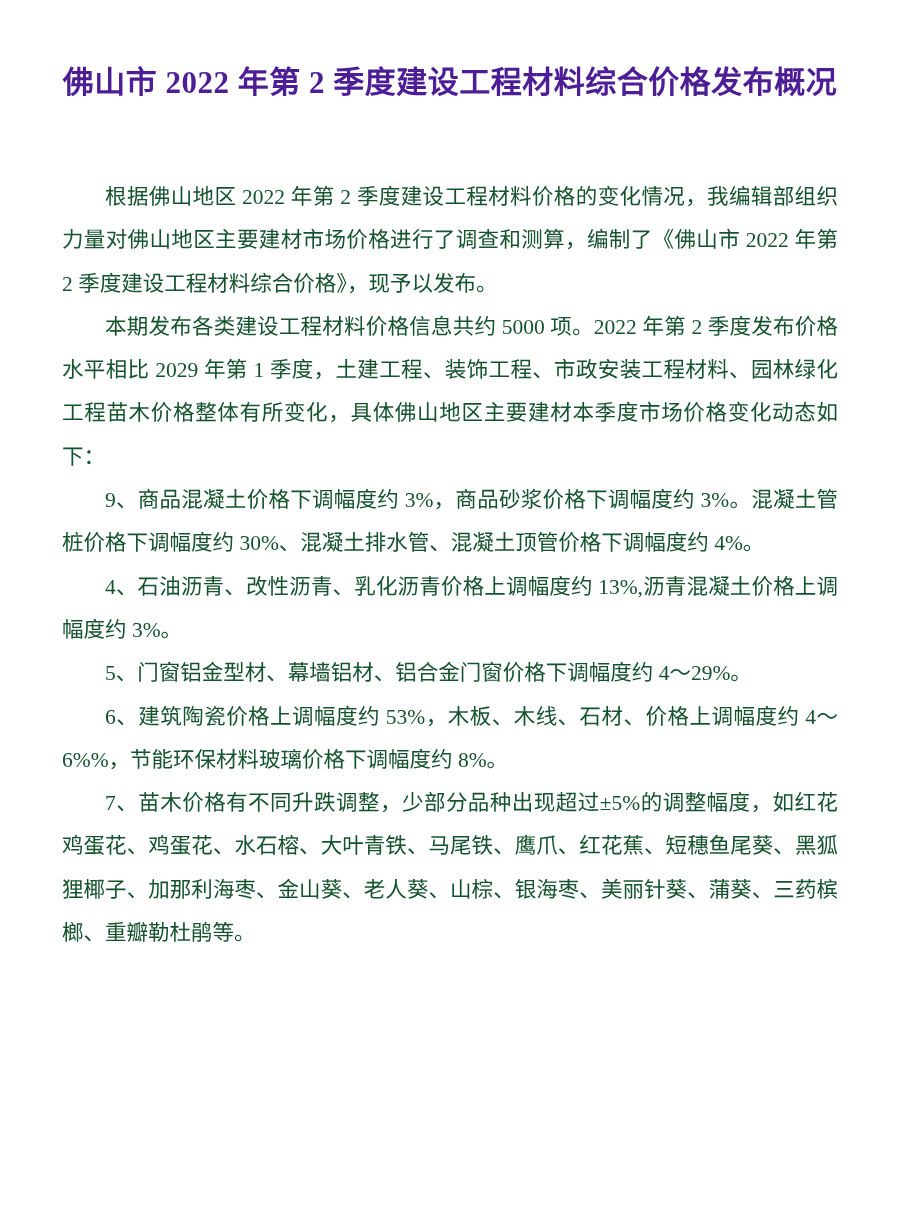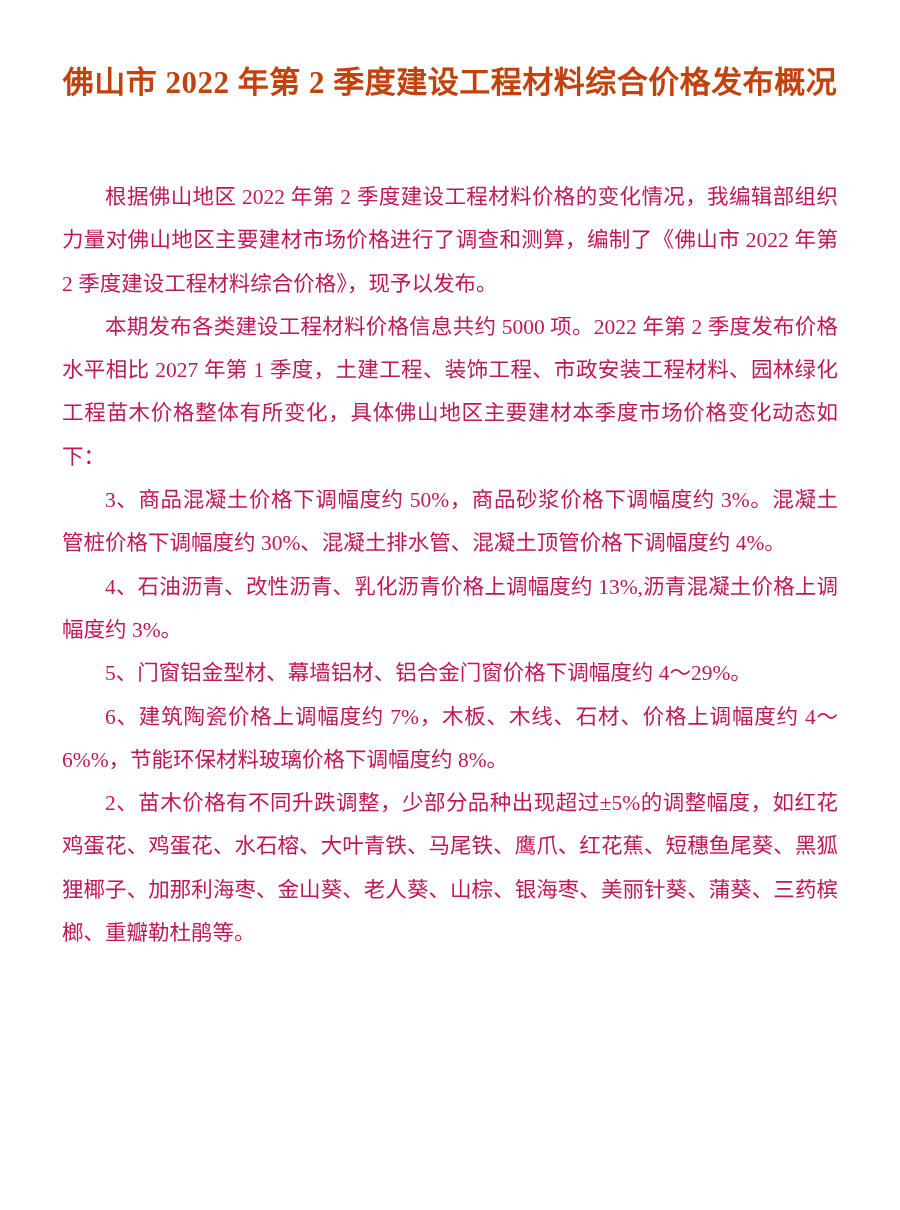--- a/index.html
+++ b/index.html
@@ -22,49 +22,49 @@
     padding: 62px 62px 0 62px;
     background: #ffffff;
     position: relative;
   }
   .doc-title {
     margin: 0;
     text-align: center;
     font-size: 31px;
     line-height: 42px;
     font-weight: 700;
-    color: #c2410c;
+    color: #4c1d95;
     letter-spacing: 0.5px;
     font-family: "Liberation Serif", "DejaVu Serif", serif;
   }
   .content {
     margin-top: 72px;
   }
   .content p {
     margin: 0;
     padding: 0;
     font-size: 21.5px;
     line-height: 43.3px;
     text-align: justify;
     text-justify: inter-ideograph;
     text-indent: 2em;
     word-break: break-all;
-    color: #be185d;
+    color: #14532d;
   }
 </style>
 </head>
 <body>
 
 <div class="page">
 
   <h1 class="doc-title">佛山市 2022 年第 2 季度建设工程材料综合价格发布概况</h1>
 
   <div class="content">
     <p>根据佛山地区 2022 年第 2 季度建设工程材料价格的变化情况，我编辑部组织力量对佛山地区主要建材市场价格进行了调查和测算，编制了《佛山市 2022 年第 2 季度建设工程材料综合价格》，现予以发布。</p>
-    <p>本期发布各类建设工程材料价格信息共约 5000 项。2022 年第 2 季度发布价格水平相比 2027 年第 1 季度，土建工程、装饰工程、市政安装工程材料、园林绿化工程苗木价格整体有所变化，具体佛山地区主要建材本季度市场价格变化动态如下：</p>
-    <p>3、商品混凝土价格下调幅度约 50%，商品砂浆价格下调幅度约 3%。混凝土管桩价格下调幅度约 30%、混凝土排水管、混凝土顶管价格下调幅度约 4%。</p>
+    <p>本期发布各类建设工程材料价格信息共约 5000 项。2022 年第 2 季度发布价格水平相比 2029 年第 1 季度，土建工程、装饰工程、市政安装工程材料、园林绿化工程苗木价格整体有所变化，具体佛山地区主要建材本季度市场价格变化动态如下：</p>
+    <p>9、商品混凝土价格下调幅度约 3%，商品砂浆价格下调幅度约 3%。混凝土管桩价格下调幅度约 30%、混凝土排水管、混凝土顶管价格下调幅度约 4%。</p>
     <p>4、石油沥青、改性沥青、乳化沥青价格上调幅度约 13%,沥青混凝土价格上调幅度约 3%。</p>
     <p>5、门窗铝金型材、幕墙铝材、铝合金门窗价格下调幅度约 4～29%。</p>
-    <p>6、建筑陶瓷价格上调幅度约 7%，木板、木线、石材、价格上调幅度约 4～6%%，节能环保材料玻璃价格下调幅度约 8%。</p>
-    <p>2、苗木价格有不同升跌调整，少部分品种出现超过±5%的调整幅度，如红花鸡蛋花、鸡蛋花、水石榕、大叶青铁、马尾铁、鹰爪、红花蕉、短穗鱼尾葵、黑狐狸椰子、加那利海枣、金山葵、老人葵、山棕、银海枣、美丽针葵、蒲葵、三药槟榔、重瓣勒杜鹃等。</p>
+    <p>6、建筑陶瓷价格上调幅度约 53%，木板、木线、石材、价格上调幅度约 4～6%%，节能环保材料玻璃价格下调幅度约 8%。</p>
+    <p>7、苗木价格有不同升跌调整，少部分品种出现超过±5%的调整幅度，如红花鸡蛋花、鸡蛋花、水石榕、大叶青铁、马尾铁、鹰爪、红花蕉、短穗鱼尾葵、黑狐狸椰子、加那利海枣、金山葵、老人葵、山棕、银海枣、美丽针葵、蒲葵、三药槟榔、重瓣勒杜鹃等。</p>
   </div>
 
 </div>
 
 </body></html>

